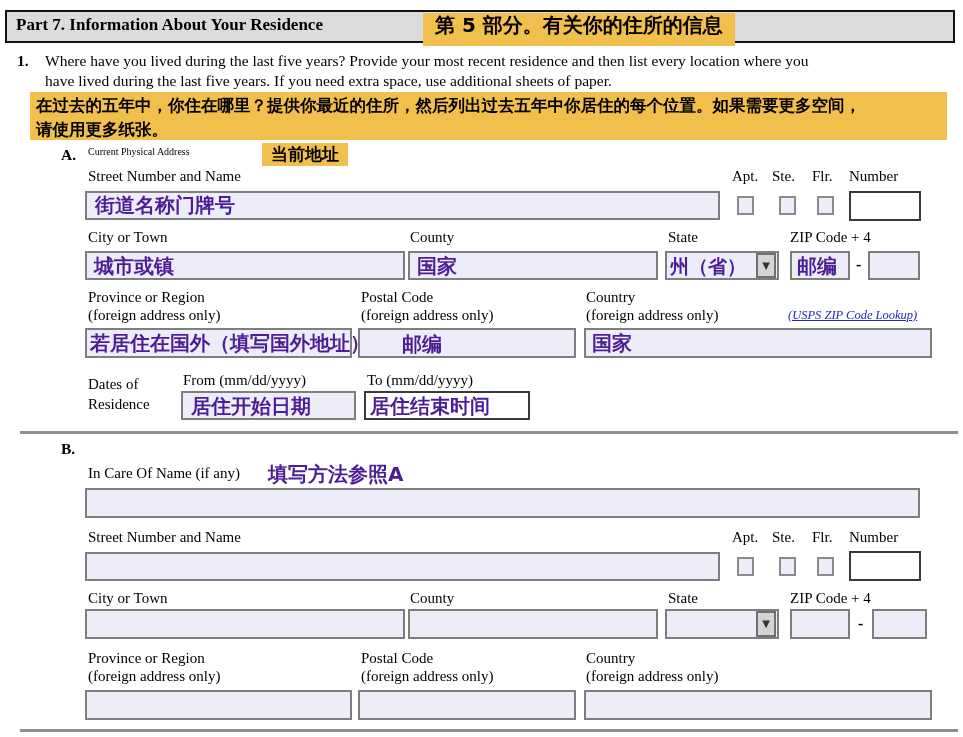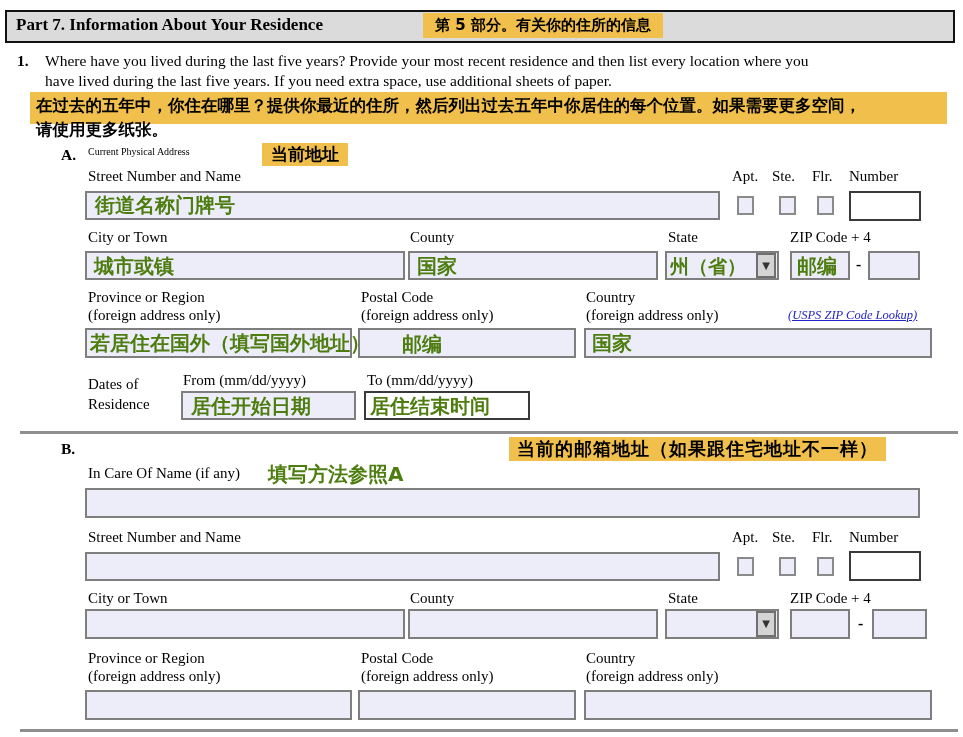--- a/index.html
+++ b/index.html
@@ -3,42 +3,42 @@
 <meta charset="utf-8">
 <style>
   html,body{margin:0;padding:0;background:#ffffff;}
   #page{position:relative;width:963px;height:737px;background:#ffffff;overflow:hidden;
         font-family:"Liberation Serif",serif;color:#000;}
 
   
   .hdr{position:absolute;left:5px;top:10px;width:946px;height:29px;background:#DBDBDB;
        border:2px solid #111;}
   .hdr-title{position:absolute;left:9px;top:3px;font-size:17px;font-weight:bold;white-space:nowrap;}
-  .hdr-chip{position:absolute;left:416px;top:1px;height:25px;line-height:25px;background:#F1BF4B;
-       padding:0 12px;font-family:"DejaVu Sans",sans-serif;font-weight:600;font-size:15px;white-space:nowrap;}
+  .hdr-chip{position:absolute;left:416px;top:1px;height:33px;line-height:25px;background:#F1BF4B;
+       padding:0 12px;font-family:"DejaVu Sans",sans-serif;font-weight:600;font-size:20px;white-space:nowrap;}
 
   .num{position:absolute;font-size:15.5px;font-weight:bold;}
   .qtext{position:absolute;font-size:15.5px;white-space:nowrap;}
 
-  .cnblock{position:absolute;left:30px;top:92px;width:917px;height:32px;background:#F1BF4B;
+  .cnblock{position:absolute;left:30px;top:92px;width:917px;height:48px;background:#F1BF4B;
        font-family:"DejaVu Sans",sans-serif;font-weight:600;font-size:16.5px;line-height:24px;
        padding:2px 0 0 6px;box-sizing:border-box;}
   .cnblock div{white-space:nowrap;}
 
   .chip{position:absolute;background:#F1BF4B;font-family:"DejaVu Sans",sans-serif;font-weight:600;
        white-space:nowrap;}
 
   .seclet{position:absolute;font-size:15.5px;font-weight:bold;}
   .sectitle{position:absolute;font-size:10px;white-space:nowrap;}
 
   .lbl{position:absolute;font-size:15px;white-space:nowrap;}
   .field{position:absolute;background:#EDEDFA;border:2px solid #7e7e7e;box-sizing:border-box;}
   .field-white{position:absolute;background:#fff;border:2px solid #3a3a3a;box-sizing:border-box;}
   .cb{position:absolute;width:17px;height:19px;background:#EDEDFA;border:2px solid #8a8a8a;box-sizing:border-box;}
-  .red{position:absolute;font-family:"DejaVu Sans",sans-serif;font-weight:bold;color:#4d7c0f;
+  .red{position:absolute;font-family:"DejaVu Sans",sans-serif;font-weight:bold;color:#4c1d95;
        font-size:20px;white-space:nowrap;line-height:20px;}
   .ddbtn{position:absolute;width:20px;background:#d4d4d4;border:2px solid #6f6f6f;box-sizing:border-box;
        text-align:center;color:#333;font-size:10px;line-height:22px;font-family:"DejaVu Sans",sans-serif;}
   .hyph{position:absolute;font-size:16px;font-weight:bold;}
   .link{position:absolute;font-size:12.5px;font-style:italic;color:#2323C8;text-decoration:underline;white-space:nowrap;margin-top:24px;}
   .divider{position:absolute;left:20px;width:938px;height:3px;background:#8f8f8f;}
 </style>
 </head>
 <body>
 
@@ -116,21 +116,20 @@
   <div class="lbl" style="left:183px;top:372px;">From (mm/dd/yyyy)</div>
   <div class="lbl" style="left:367px;top:372px;">To (mm/dd/yyyy)</div>
   <div class="field" style="left:181px;top:391px;width:175px;height:29px;"></div>
   <div class="red" style="left:191px;top:396px;">居住开始日期</div>
   <div class="field-white" style="left:364px;top:391px;width:166px;height:29px;"></div>
   <div class="red" style="left:370px;top:396px;">居住结束时间</div>
 
   <div class="divider" style="top:431px;"></div>
 
   <div class="seclet" style="left:61px;top:440px;">B.</div>
-  <div class="chip" style="left:509px;top:437px;height:24px;line-height:24px;padding:0 8px;font-size:18px;letter-spacing:1px;">当前的邮箱地址（如果跟住宅地址不一样）</div>
 
   <div class="lbl" style="left:88px;top:465px;">In Care Of Name (if any)</div>
   <div class="red" style="left:268px;top:464px;">填写方法参照A</div>
   <div class="field" style="left:85px;top:488px;width:835px;height:30px;"></div>
 
   <div class="lbl" style="left:88px;top:529px;">Street Number and Name</div>
   <div class="field" style="left:85px;top:552px;width:635px;height:29px;"></div>
 
   <div class="lbl" style="left:732px;top:529px;">Apt.</div>
   <div class="lbl" style="left:772px;top:529px;">Ste.</div>

